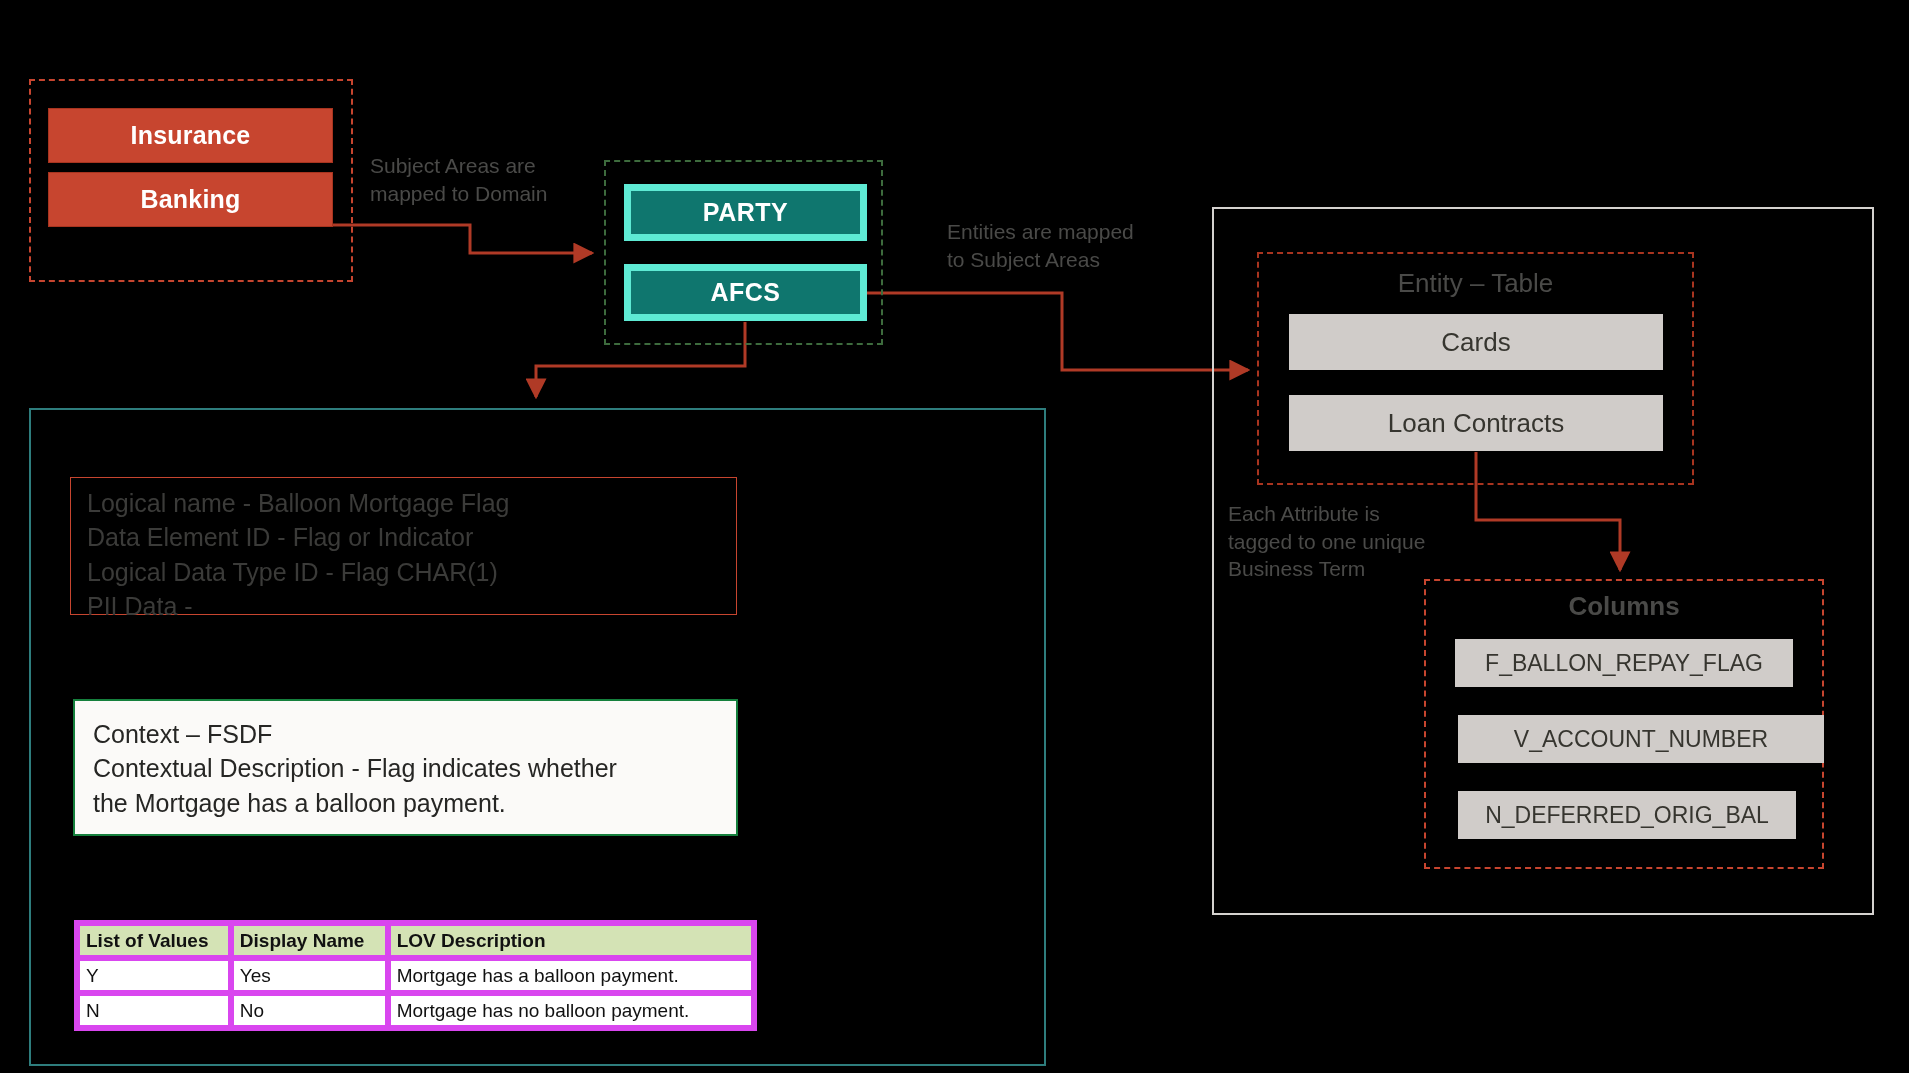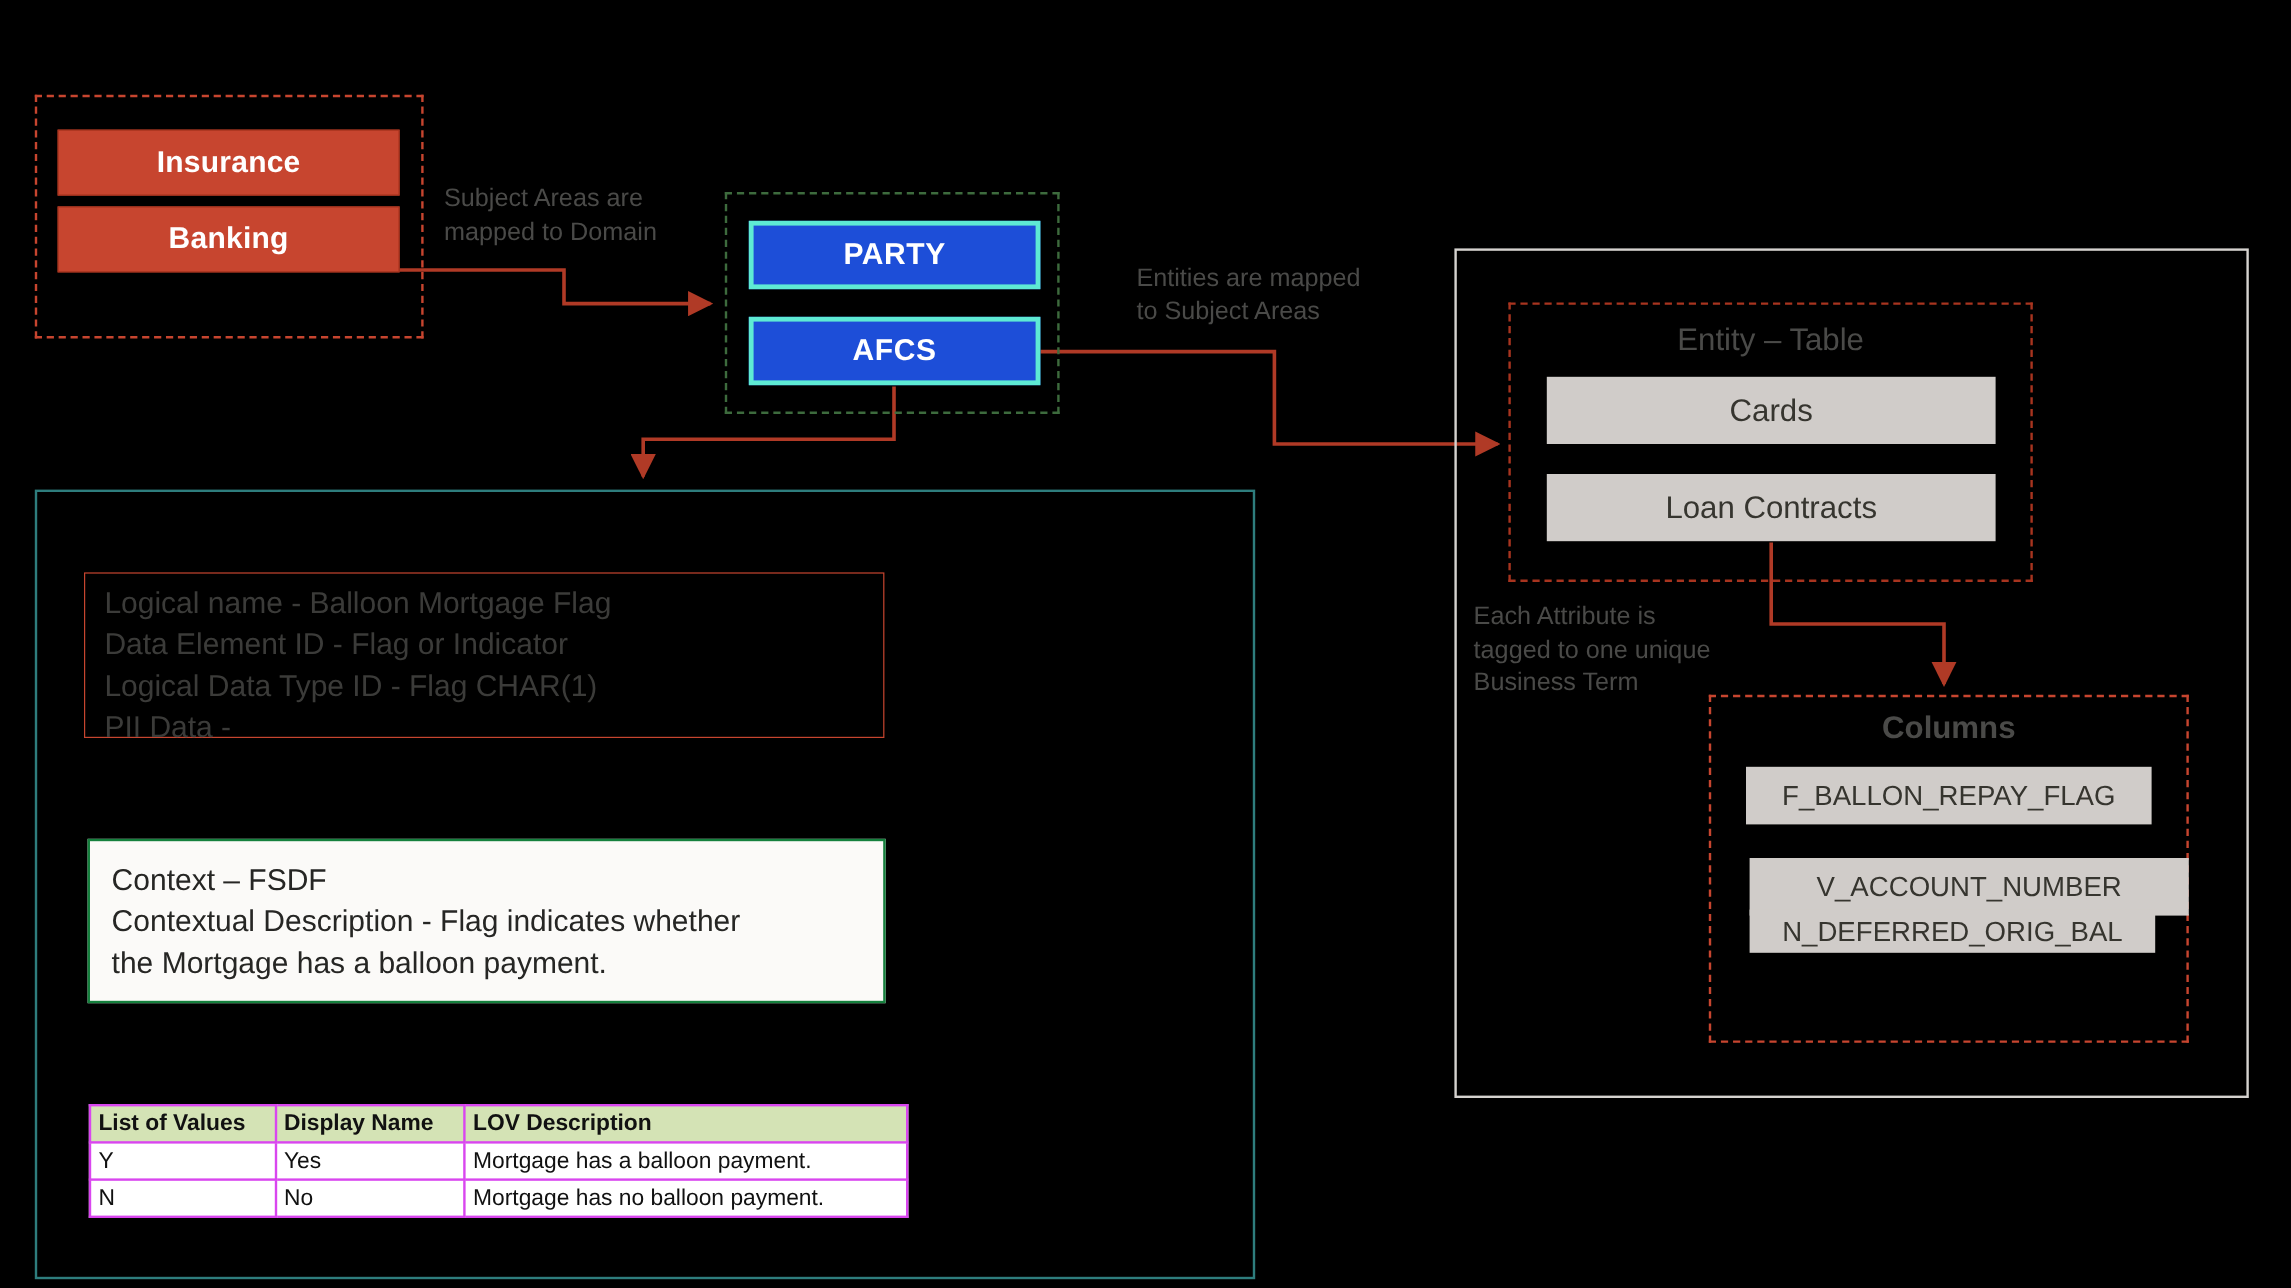--- a/index.html
+++ b/index.html
@@ -41,22 +41,22 @@
   #box-insurance { left: 48px; top: 96px; width: 285px; height: 55px; }
   #box-banking   { left: 48px; top: 160px; width: 285px; height: 55px; }
 
   
   #subject-group {
     left: 604px; top: 148px; width: 279px; height: 185px;
     border: 2px dashed #3d6b3d;
     box-sizing: border-box;
   }
   .green-box {
-    background: #1d4ed8;
-    border: 4px solid #5eead4;
+    background: #0f766e;
+    border: 7px solid #5eead4;
     box-sizing: border-box;
     display: flex;
     align-items: center;
     justify-content: center;
     color: #ffffff;
     font-weight: bold;
     font-size: 25px;
     letter-spacing: 0.5px;
   }
   #box-party { left: 624px; top: 172px; width: 243px; height: 57px; }
@@ -106,21 +106,21 @@
   
   #lov-table {
     left: 74px; top: 908px; width: 683px;
     border-collapse: collapse;
     background: #ffffff;
     font-size: 19px;
     color: #111111;
     border: 1px solid #5a5a5a;
   }
   #lov-table th, #lov-table td {
-    border: 2px solid #d946ef;
+    border: 6px solid #d946ef;
     padding: 2px 6px;
     text-align: left;
     line-height: 1.32;
   }
   #lov-table thead th {
     background: #d4e3b5;
     font-weight: bold;
   }
   #lov-table col.c1 { width: 155px; }
   #lov-table col.c2 { width: 158px; }
@@ -167,21 +167,21 @@
     background: #d0ccc9;
     box-sizing: border-box;
     display: flex;
     align-items: center;
     justify-content: center;
     color: #36352f;
     font-size: 23px;
   }
   #col-0 { left: 1455px; top: 627px; width: 338px; height: 48px; }
   #col-1 { left: 1458px; top: 703px; width: 366px; height: 48px; }
-  #col-2 { left: 1458px; top: 746px; width: 338px; height: 36px; }
+  #col-2 { left: 1458px; top: 779px; width: 338px; height: 48px; }
 
   
   #connectors { left: 0; top: 0; width: 1909px; height: 1073px; pointer-events: none; }
 </style>
 </head>
 <body>
 
 <div id="stage">
 
   <svg id="connectors" class="abs" viewBox="0 0 1909 1073" xmlns="http://www.w3.org/2000/svg">

